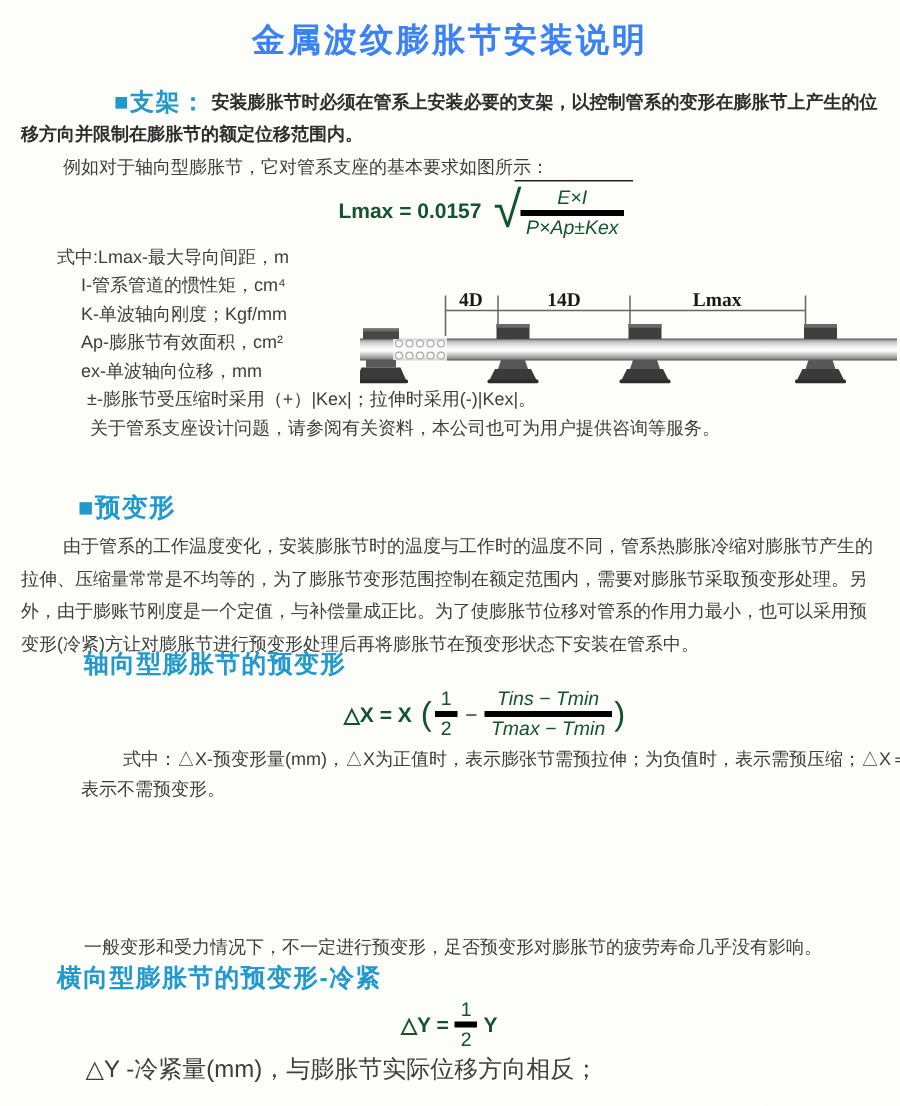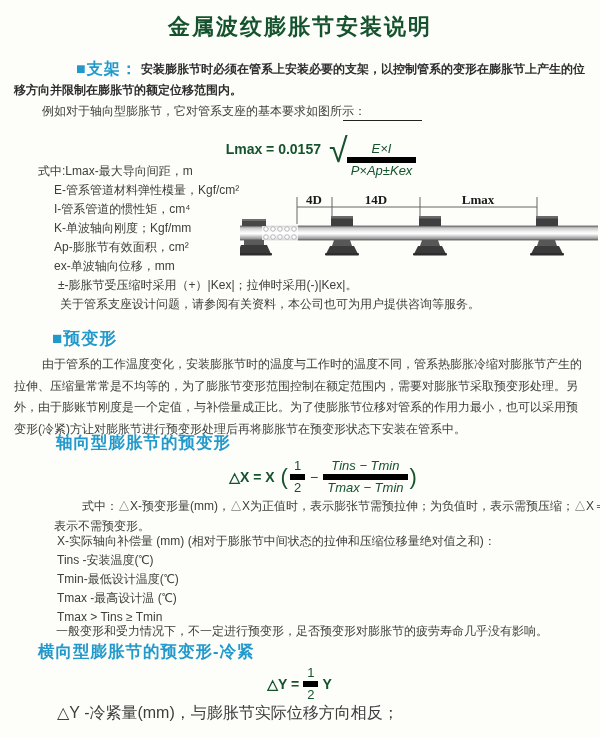--- a/index.html
+++ b/index.html
@@ -2,39 +2,39 @@
 <html><head>
 <meta charset="utf-8">
 <style>
   html,body{margin:0;padding:0;}
   .page{
     position:relative;width:600px;height:737px;background:#fdfdf9;
     font-family:"Liberation Sans",sans-serif;color:#3b3b3b;overflow:hidden;
   }
   .title{
     position:absolute;top:12px;left:0;width:100%;text-align:center;
-    font-size:22px;font-weight:bold;color:#14532d;letter-spacing:2px;
+    font-size:22px;font-weight:bold;color:#3b82f6;letter-spacing:2px;
   }
   .para{position:absolute;left:14px;width:574px;font-size:12px;line-height:21px;color:#3d3d3d;}
   .sec-head{color:#2199cc;font-size:16px;font-weight:bold;vertical-align:-1px;letter-spacing:1px;}
   .boldtext{font-weight:bold;color:#2e2e2e;}
   .blue-heading{position:absolute;color:#2199cc;font-weight:bold;font-size:16.5px;letter-spacing:1px;}
   
   .formula{
     position:absolute;left:0;width:600px;display:flex;justify-content:center;align-items:center;
     font-family:Liberation Sans, sans-serif;color:#14532d;font-size:14px;margin-left:24px;
   }
   .f-lhs{font-weight:bold;margin-right:4px;white-space:pre;}
   .frac{display:inline-flex;flex-direction:column;align-items:center;line-height:1.2;font-size:13px;}
-  .frac .den{border-top:6px solid #000000;}
+  .frac .den{border-top:4px solid #000000;}
   .frac .num,.frac .den{padding:0 4px;}
   .it{font-style:italic;}
   .sqrt{display:inline-flex;align-items:center;margin-left:4px;}
   .radsym{font-size:34px;line-height:0.8;font-weight:400;margin-right:-5px;transform:translateY(1px);}
-  .radbody{border-top:1.5px solid #222;padding:19px 6px 0 4px;}
+  .radbody{border-top:1.5px solid #222;padding:2px 6px 0 4px;}
   .paren{font-size:22px;font-weight:400;margin:0 2px;line-height:1;}
   .minus{margin:0 5px;}
   
   .defs{position:absolute;left:38px;top:162px;font-size:12px;line-height:19px;color:#3d3d3d;}
   .defs .line{white-space:nowrap;}
   .defs .ind1{margin-left:16px;}
   .defs .ind2{margin-left:20px;}
   .defs .ind3{margin-left:22px;}
   .axlines{position:absolute;left:57px;top:532px;font-size:12px;line-height:19px;color:#3d3d3d;}
   .axlines .line{white-space:nowrap;}
@@ -63,21 +63,20 @@
         <span class="frac it">
           <span class="num">E×I</span>
           <span class="den">P×Ap±Kex</span>
         </span>
       </span>
     </span>
   </div>
 
   <div class="defs">
     <div class="line">式中:Lmax-最大导向间距，m</div>
-    <div class="line ind1">E-管系管道材料弹性模量，Kgf/cm²</div>
     <div class="line ind1">I-管系管道的惯性矩，cm⁴</div>
     <div class="line ind1">K-单波轴向刚度；Kgf/mm</div>
     <div class="line ind1">Ap-膨胀节有效面积，cm²</div>
     <div class="line ind1">ex-单波轴向位移，mm</div>
     <div class="line ind2">±-膨胀节受压缩时采用（+）|Kex|；拉伸时采用(-)|Kex|。</div>
     <div class="line ind3">关于管系支座设计问题，请参阅有关资料，本公司也可为用户提供咨询等服务。</div>
   </div>
 
   <svg class="diagram" width="360" height="74" viewBox="0 0 360 74">
     <defs>
@@ -168,27 +167,20 @@
     <span class="minus">−</span>
     <span class="frac it">
       <span class="num">Tins − Tmin</span>
       <span class="den">Tmax − Tmin</span>
     </span>
     <span class="paren">)</span>
   </div>
 
   <p class="para" style="top:484px;text-indent:28px;line-height:20px;margin-left:40px;">式中：△X-预变形量(mm)，△X为正值时，表示膨张节需预拉伸；为负值时，表示需预压缩；△X＝0时表示不需预变形。</p>
 
-  <div class="axlines">
-    <div class="line">X-实际轴向补偿量 (mm) (相对于膨胀节中间状态的拉伸和压缩位移量绝对值之和)：</div>
-    <div class="line">Tins -安装温度(℃)</div>
-    <div class="line">Tmin-最低设计温度(℃)</div>
-    <div class="line">Tmax -最高设计温 (℃)</div>
-    <div class="line">Tmax &gt; Tins ≥ Tmin</div>
-  </div>
 
   <p class="para" style="top:610px;text-indent:42px;line-height:19px;">一般变形和受力情况下，不一定进行预变形，足否预变形对膨胀节的疲劳寿命几乎没有影响。</p>
 
   <div class="blue-heading" style="left:38px;top:641px;">横向型膨胀节的预变形-冷紧</div>
 
   <div class="formula" style="top:665px;width:555px;">
     <span class="f-lhs">△Y =</span>
     <span class="frac">
       <span class="num">1</span>
       <span class="den">2</span>

